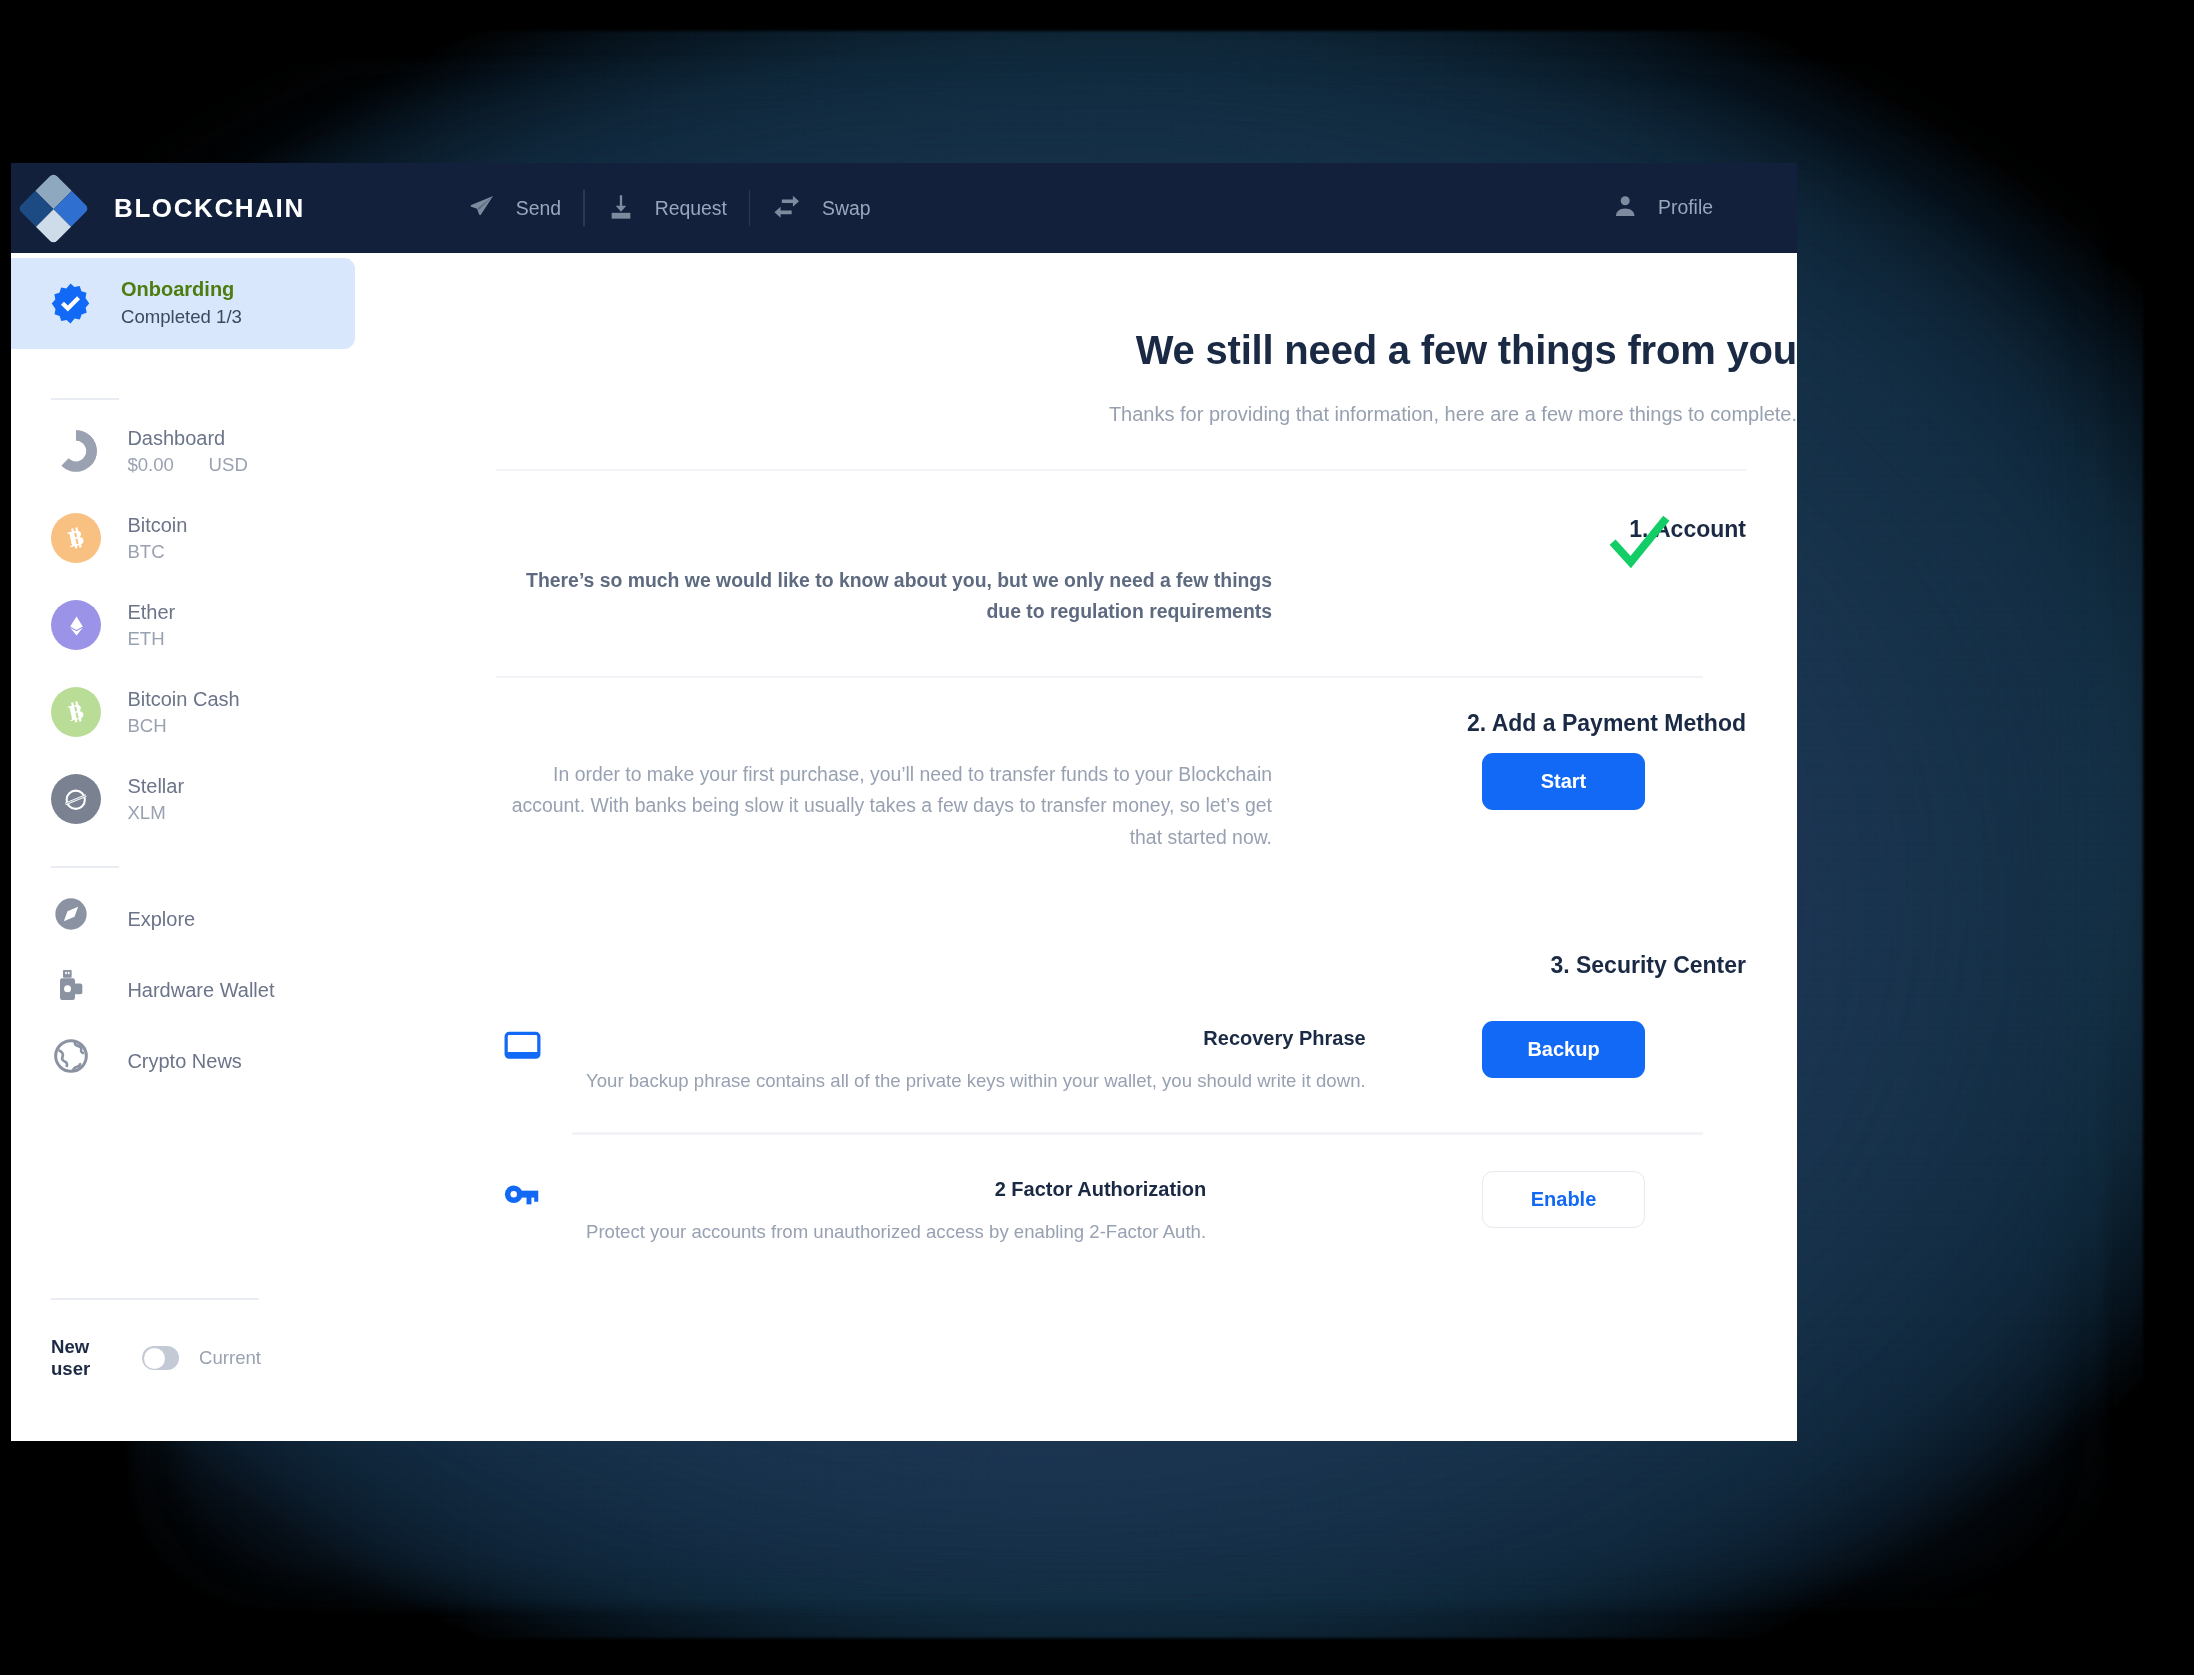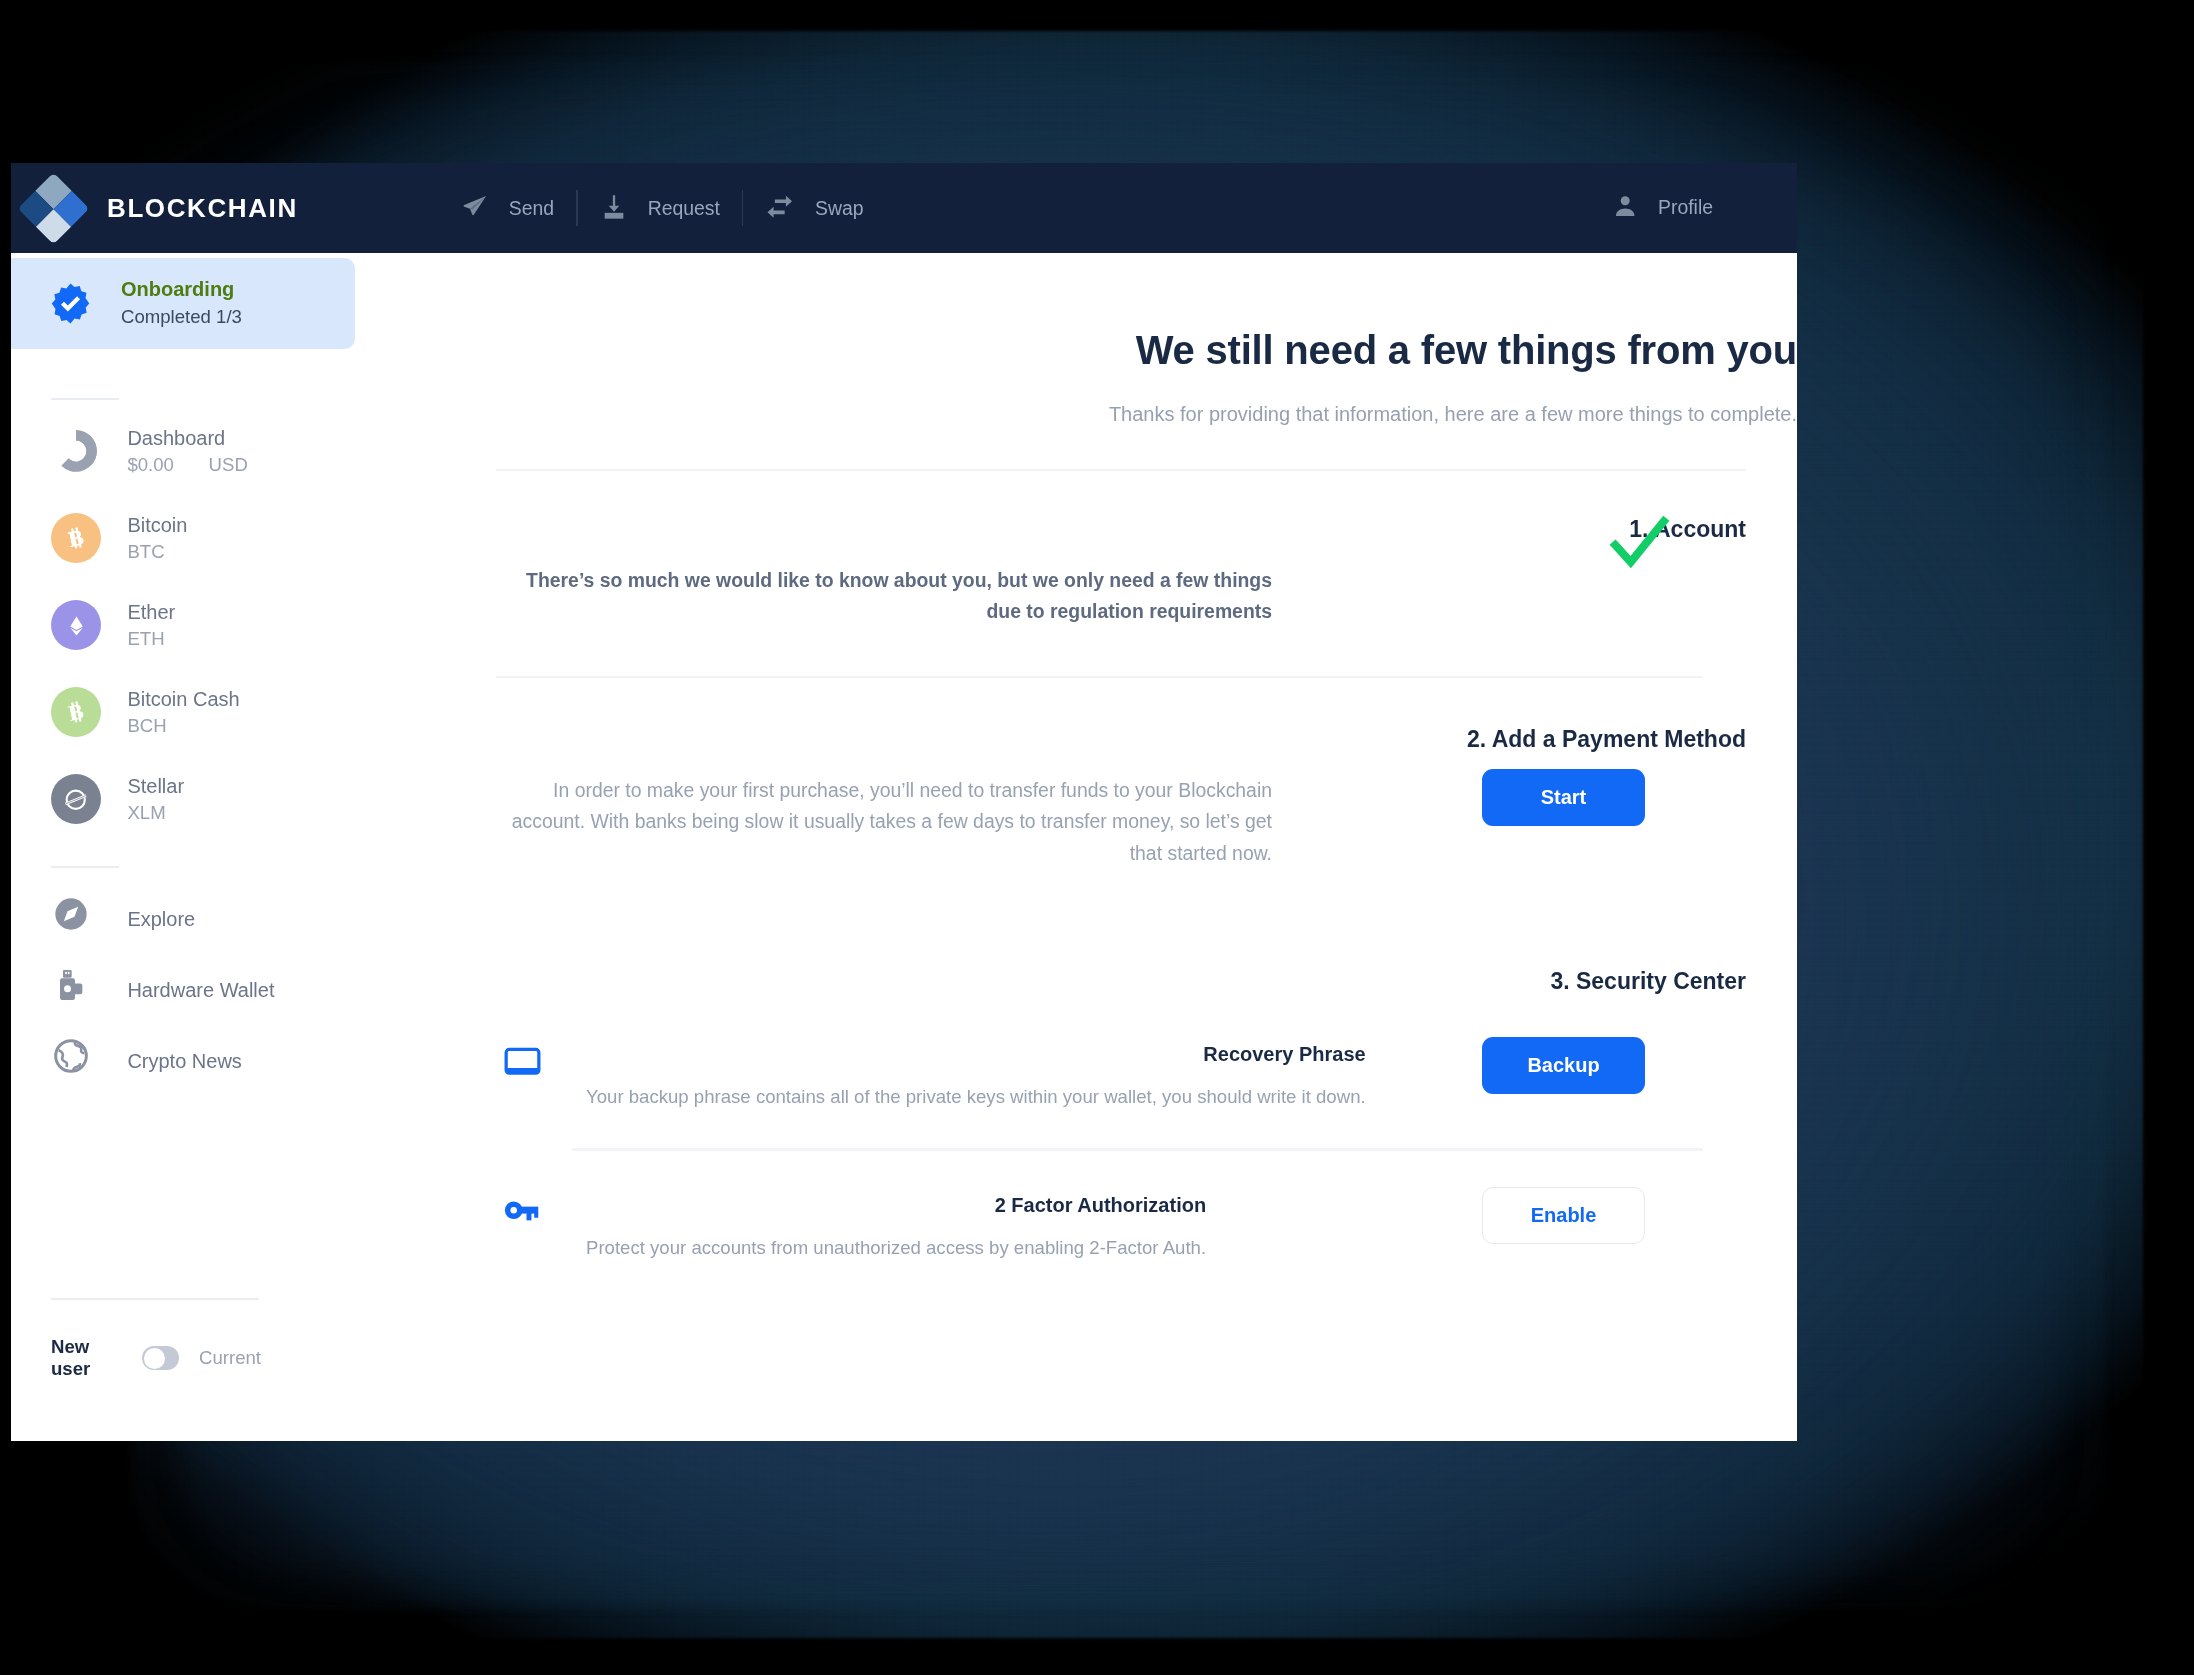--- a/index.html
+++ b/index.html
@@ -62,21 +62,21 @@
     transform: rotate(45deg); border-radius: 5.4px; overflow: hidden;
     display: grid; grid-template-columns: 1fr 1fr; grid-template-rows: 1fr 1fr;
   }
   .logo-diamond i { display: block; }
   .q1 { background: #1c4a82; }
   .q2 { background: #2f6fd0; }
   .q3 { background: #8ea8bf; }
   .q4 { background: #cddce8; }
   .brand-name {
     color: #ffffff; font-size: 26px; font-weight: bold;
-    letter-spacing: 1.6px; margin-left: 28px;
+    letter-spacing: 1.6px; margin-left: 35px;
   }
   .navlinks { display: flex; align-items: center; margin-left: 141px; justify-content: flex-end; }
   .navitem { display: flex; align-items: center; padding: 0 22px; cursor: pointer; }
   .navitem .lbl { color: #9aa6bb; font-size: 19.4px; margin-left: 20px; }
   .navsep { width: 1.6px; height: 36px; background: #2a3854; }
   .profile {
     position: absolute; right: 84px; display: flex; align-items: center; cursor: pointer;
   }
   .profile .lbl { color: #9aa6bb; font-size: 19.4px; margin-left: 20px; }
 
@@ -393,21 +393,21 @@
             <div class="sec-head">1. Account</div>
             <div class="sec-body-strong" style="margin-top:22px;">There’s so much we would like to know about you, but we only need a few things due to regulation requirements</div>
             <div class="check-green" style="right:71px; top:-3.1px;">
               <svg width="73" height="62" viewBox="0 0 24 24">
                   <path d="M3 12.4 9 19 21.8 3.2" stroke="#13ce66" stroke-width="3.1" fill="none" stroke-linecap="square"></path>
                 </svg>
             </div>
             <div class="hr-inner" style="margin-top:48px;width:1207px;"></div>
           </div>
 
-          <div class="section" style="margin-top:48px;">
+          <div class="section" style="margin-top:32px;">
             <div class="sec-head">2. Add a Payment Method</div>
             <div class="sec-body-light" style="margin-top:22px;">In order to make your first purchase, you’ll need to transfer funds to your Blockchain account. With banks being slow it usually takes a few days to transfer money, so let’s get that started now.</div>
             <div class="btn btn-primary" style="right:101px; top:43px;">
               <span>Start</span>
             </div>
           </div>
 
           <div class="section" style="margin-top:99px;">
             <div class="sec-head">3. Security Center</div>
 

